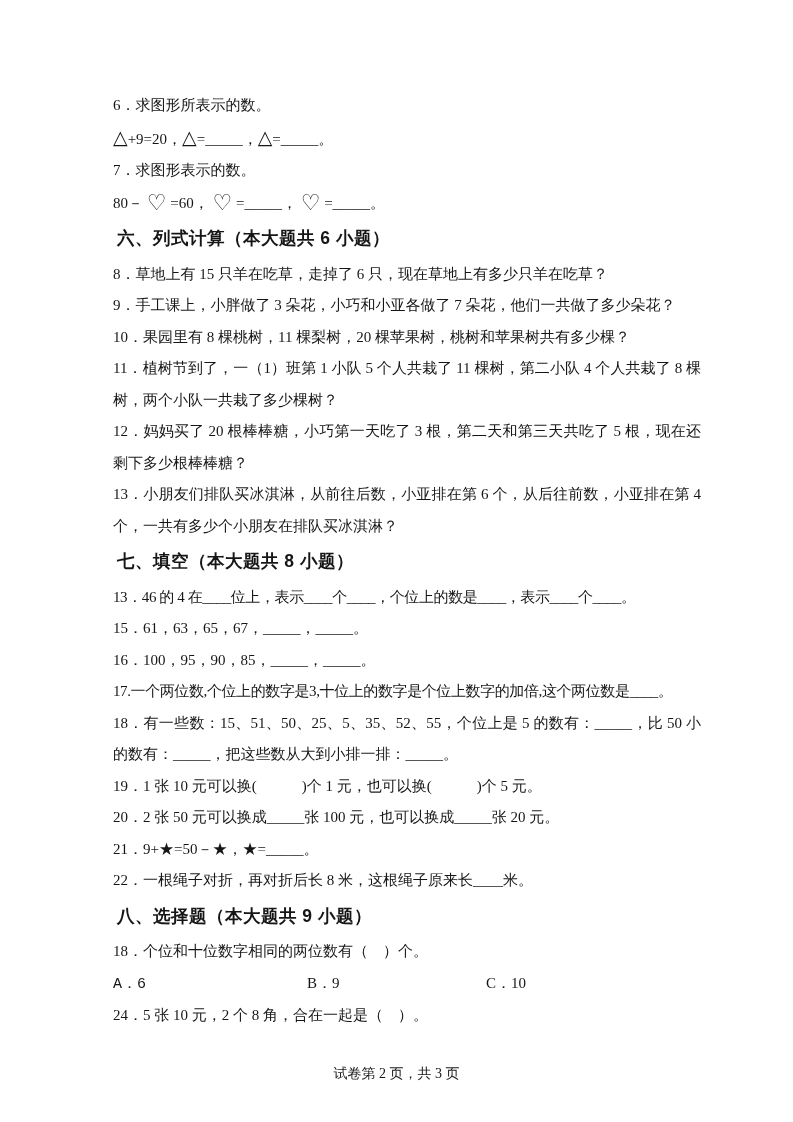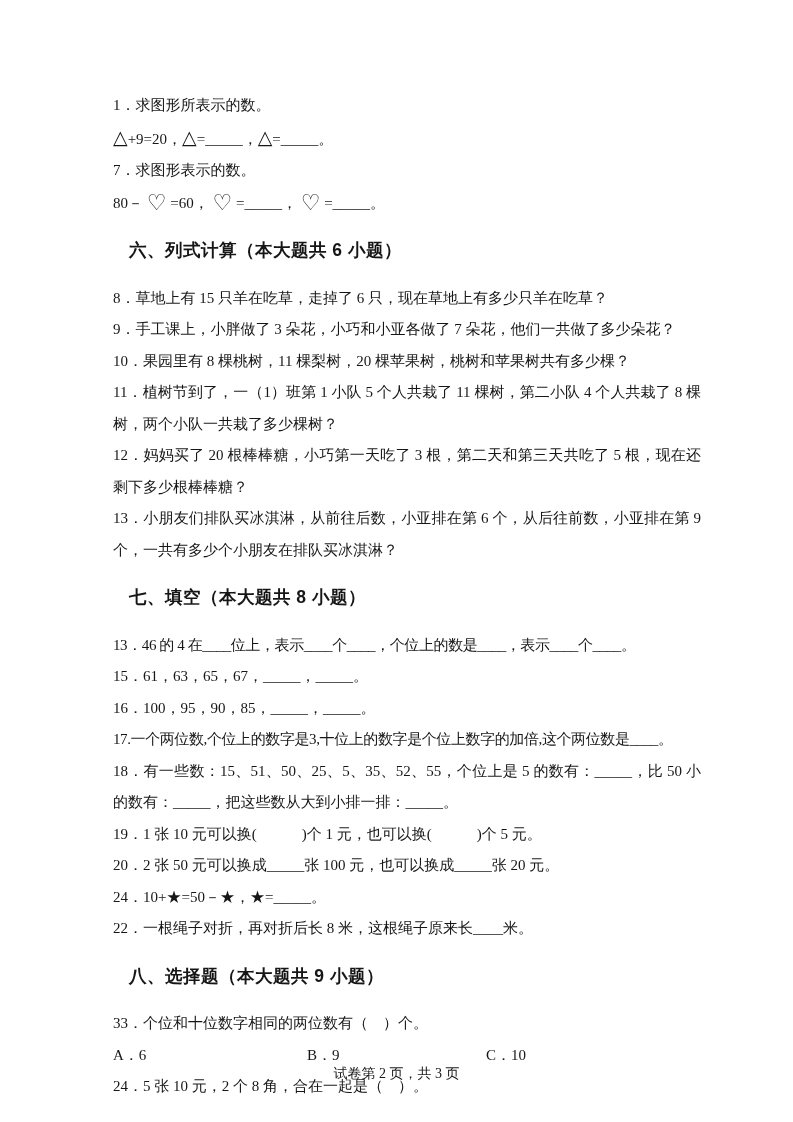--- a/index.html
+++ b/index.html
@@ -19,21 +19,21 @@
   .content {
     padding: 90px 92px 0 113px;
   }
   p.line {
     margin: 0;
     font-size: 15px;
     line-height: 31.5px;
     text-align: justify;
   }
   p.heading {
-    margin: 16px;
+    margin: 4px;
     font-family: "Liberation Sans", "DejaVu Sans", sans-serif;
     font-weight: 700;
     font-size: 17.5px;
     line-height: 31.5px;
     letter-spacing: 0.5px;
   }
   .tight {
     letter-spacing: -0.4px;
     white-space: nowrap;
     text-align: left;
@@ -41,70 +41,70 @@
   .sym {
     font-size: 19px;
   }
   .heart {
     font-size: 22px;
     vertical-align: -2px;
   }
   .options-row .opt {
     display: inline-block;
   }
-  .options-row .opt-a { width: 194px; }
+  .options-row .opt-a { width: 194px; font-family: Liberation Mono, monospace; }
   .options-row .opt-b { width: 179px; }
   .footer {
     position: absolute;
     top: 1064px;
     left: 0;
     width: 100%;
     text-align: center;
     font-size: 14px;
     line-height: 20px;
   }
 </style>
 </head>
 <body>
 
 <div class="page">
   <div class="content">
 
-    <p class="line">1．求图形所表示的数。</p>
+    <p class="line">6．求图形所表示的数。</p>
 
     <p class="line"><span class="sym">△</span><span>+9=20，</span><span class="sym">△</span><span>=_____，</span><span class="sym">△</span><span>=_____。</span></p>
 
     <p class="line">7．求图形表示的数。</p>
 
     <p class="line"><span>80－ </span><span class="heart">♡</span><span> =60， </span><span class="heart">♡</span><span> =_____， </span><span class="heart">♡</span><span> =_____。</span></p>
 
     <p class="heading">六、列式计算（本大题共 6 小题）</p>
 
     <p class="line">8．草地上有 15 只羊在吃草，走掉了 6 只，现在草地上有多少只羊在吃草？</p>
     <p class="line">9．手工课上，小胖做了 3 朵花，小巧和小亚各做了 7 朵花，他们一共做了多少朵花？</p>
     <p class="line">10．果园里有 8 棵桃树，11 棵梨树，20 棵苹果树，桃树和苹果树共有多少棵？</p>
     <p class="line">11．植树节到了，一（1）班第 1 小队 5 个人共栽了 11 棵树，第二小队 4 个人共栽了 8 棵树，两个小队一共栽了多少棵树？</p>
     <p class="line">12．妈妈买了 20 根棒棒糖，小巧第一天吃了 3 根，第二天和第三天共吃了 5 根，现在还剩下多少根棒棒糖？</p>
-    <p class="line">13．小朋友们排队买冰淇淋，从前往后数，小亚排在第 6 个，从后往前数，小亚排在第 9 个，一共有多少个小朋友在排队买冰淇淋？</p>
+    <p class="line">13．小朋友们排队买冰淇淋，从前往后数，小亚排在第 6 个，从后往前数，小亚排在第 4 个，一共有多少个小朋友在排队买冰淇淋？</p>
 
     <p class="heading">七、填空（本大题共 8 小题）</p>
 
     <p class="line tight">13．46 的 4 在____位上，表示____个____，个位上的数是____，表示____个____。</p>
     <p class="line">15．61，63，65，67，_____，_____。</p>
     <p class="line">16．100，95，90，85，_____，_____。</p>
     <p class="line tight">17.一个两位数,个位上的数字是3,十位上的数字是个位上数字的加倍,这个两位数是____。</p>
     <p class="line">18．有一些数：15、51、50、25、5、35、52、55，个位上是 5 的数有：_____，比 50 小的数有：_____，把这些数从大到小排一排：_____。</p>
     <p class="line">19．1 张 10 元可以换(　　　)个 1 元，也可以换(　　　)个 5 元。</p>
     <p class="line">20．2 张 50 元可以换成_____张 100 元，也可以换成_____张 20 元。</p>
-    <p class="line">24．10+★=50－★，★=_____。</p>
+    <p class="line">21．9+★=50－★，★=_____。</p>
     <p class="line">22．一根绳子对折，再对折后长 8 米，这根绳子原来长____米。</p>
 
     <p class="heading">八、选择题（本大题共 9 小题）</p>
 
-    <p class="line">33．个位和十位数字相同的两位数有（　）个。</p>
+    <p class="line">18．个位和十位数字相同的两位数有（　）个。</p>
 
     <p class="line options-row"><span class="opt opt-a">A．6</span><span class="opt opt-b">B．9</span><span class="opt opt-c">C．10</span></p>
 
     <p class="line">24．5 张 10 元，2 个 8 角，合在一起是（　）。</p>
 
   </div>
 
   <div class="footer">试卷第 2 页，共 3 页</div>
 </div>
 

